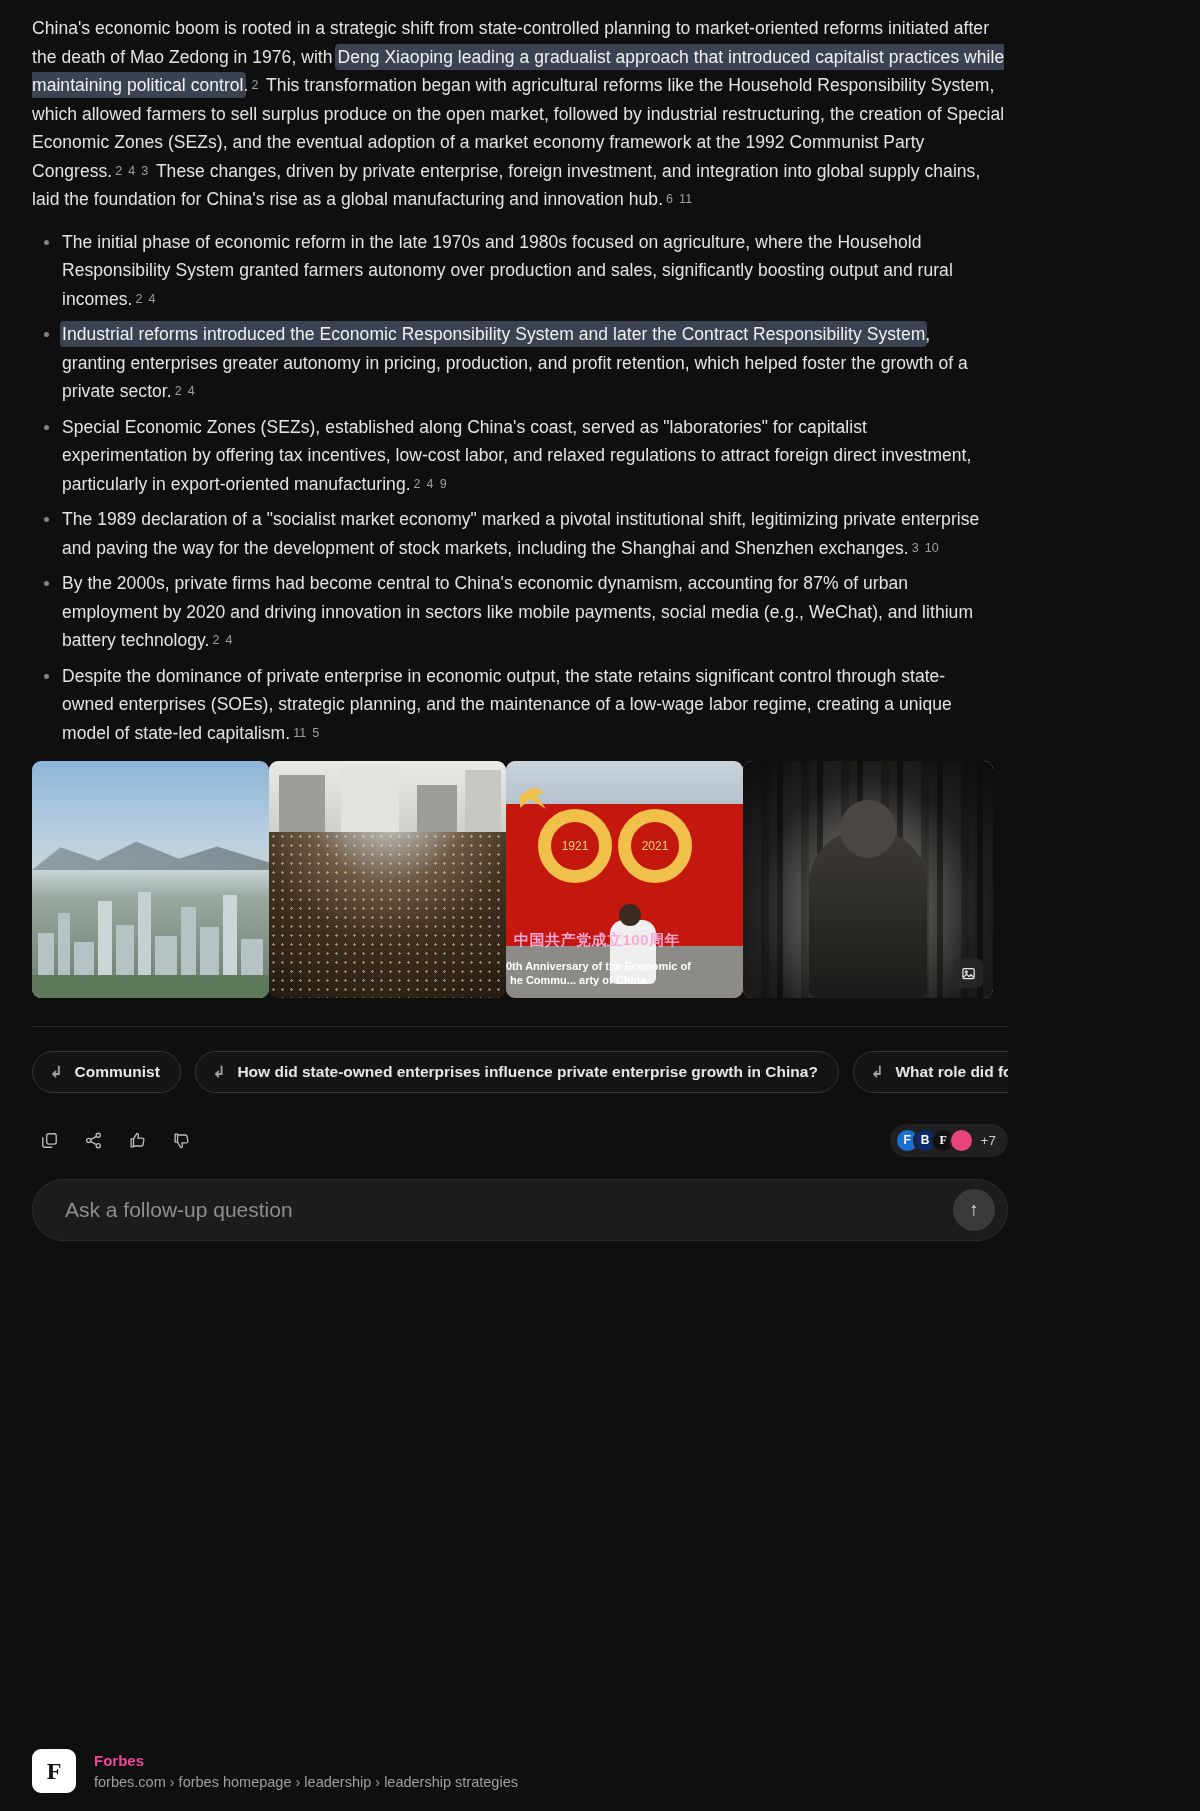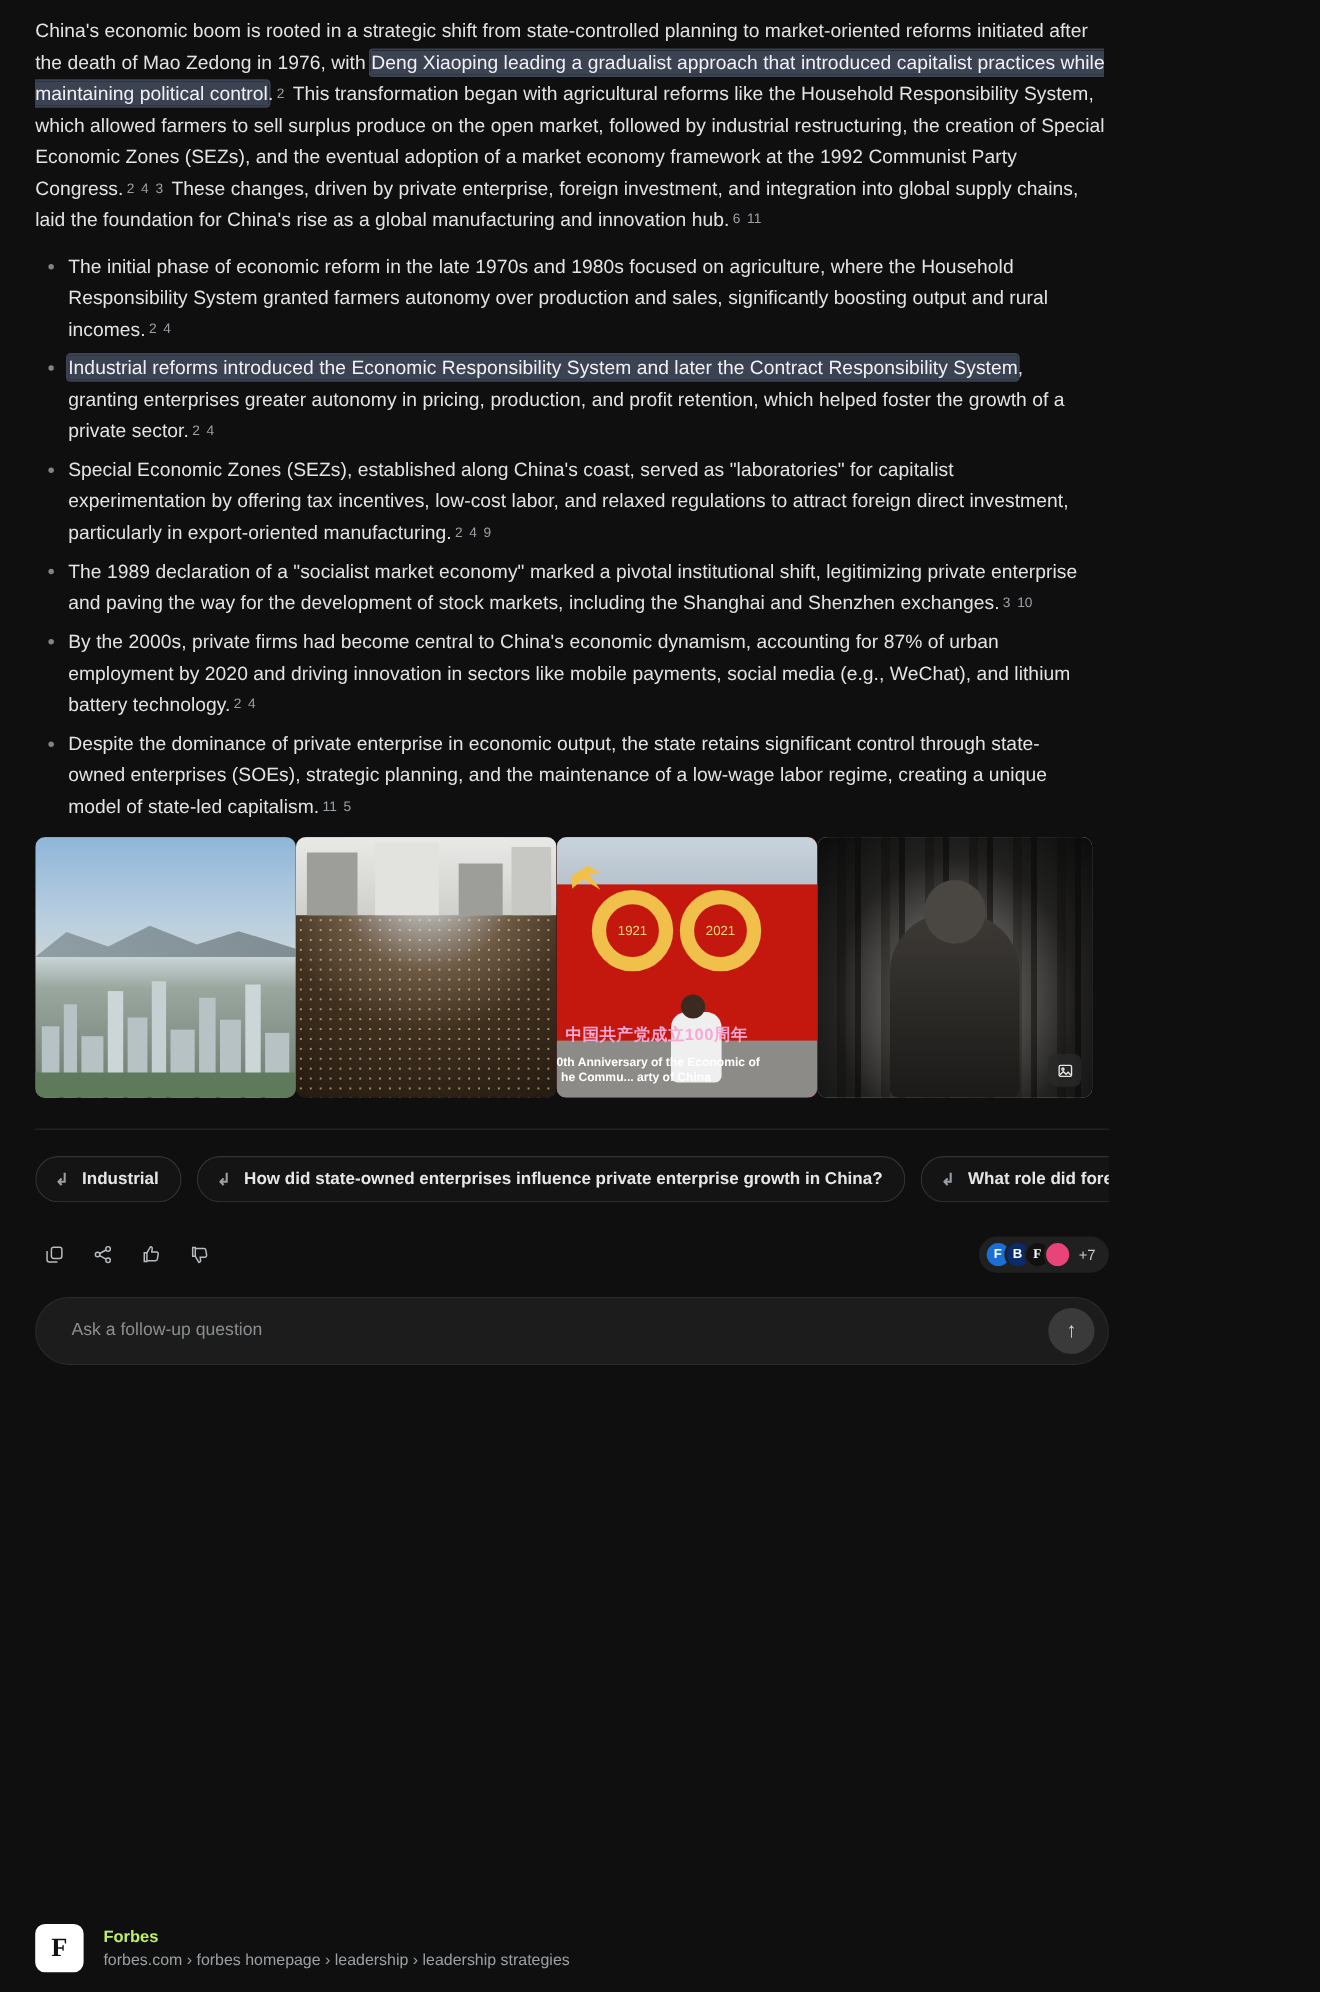--- a/index.html
+++ b/index.html
@@ -172,40 +172,40 @@
   .plusn { font-size:13.5px; color:#c9cccd; }
 
   
   .followup {
     margin-top:22px; height:62px; border-radius:31px;
     background:#1c1c1c; border:1px solid #2b2b2b;
     display:flex; align-items:center; padding: 0 12px 0 30px;
   }
   .followup input {
     flex:1; background:transparent; border:0; outline:0;
-    color:#d8d8d6; font-size:16px; font-family:"Liberation Sans",sans-serif;
+    color:#d8d8d6; font-size:21px; font-family:"Liberation Sans",sans-serif;
   }
   .followup input::placeholder { color:#8b8f92; }
   .send-btn {
     width:42px; height:42px; border-radius:50%; background:#3a3a3a;
     display:flex; align-items:center; justify-content:center; color:#d6d6d4; font-size:19px;
   }
 
   
   .source-card {
     position:absolute; left:32px; bottom:0; width:1008px;
     padding: 20px 0 18px 0; display:flex; align-items:center; gap:18px;
   }
   .src-logo {
     width:44px; height:44px; border-radius:9px; background:#fff; color:#111;
     display:flex; align-items:center; justify-content:center;
     font-family:"Liberation Serif", serif; font-size:24px; font-weight:bold;
     border: 2px solid #fff;
   }
-  .src-name { font-size:15px; font-weight:bold; color:#bef264; }
+  .src-name { font-size:15px; font-weight:bold; color:#ec4899; }
   .src-path { font-size:14.5px; color:#9ba0a4; margin-top:5px; }
 </style>
 </head>
 <body>
 
 <div class="page">
 
   <div class="answer">
     <p>
       <span>China's economic boom is rooted in a strategic shift from state-controlled planning to market-oriented reforms initiated after the death of Mao Zedong in 1976, with </span><span class="hl">Deng Xiaoping leading a gradualist approach that introduced capitalist practices while maintaining political control</span><span>.</span><span class="cite">2</span>
@@ -305,21 +305,21 @@
         </svg>
       </div>
     </div>
   </div>
 
   <div class="divider"></div>
 
   <div class="related">
     <div class="chip">
       <span class="arrow">↲</span>
-      <span>Industrial</span>
+      <span>Communist</span>
     </div>
     <div class="chip">
       <span class="arrow">↲</span>
       <span>How did state-owned enterprises influence private enterprise growth in China?</span>
     </div>
     <div class="chip">
       <span class="arrow">↲</span>
       <span>What role did foreig</span>
     </div>
   </div>

